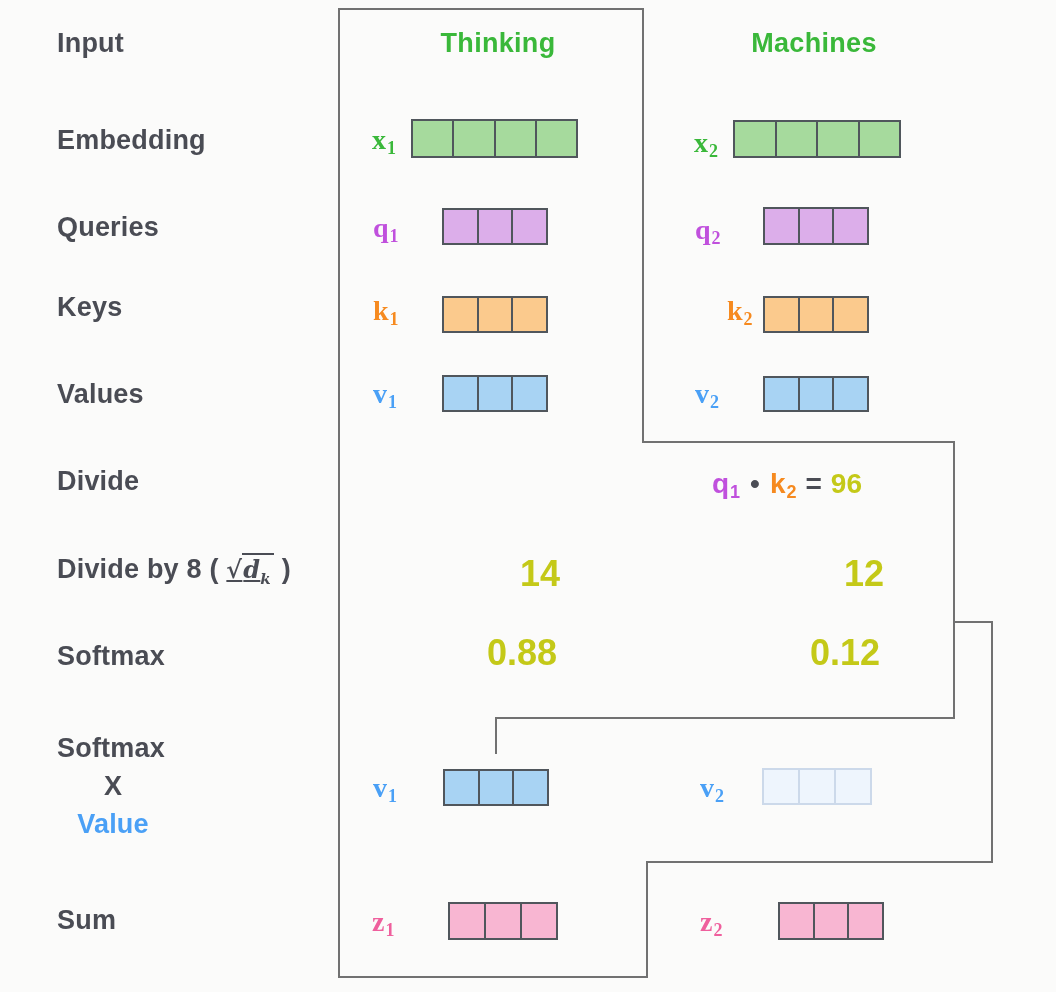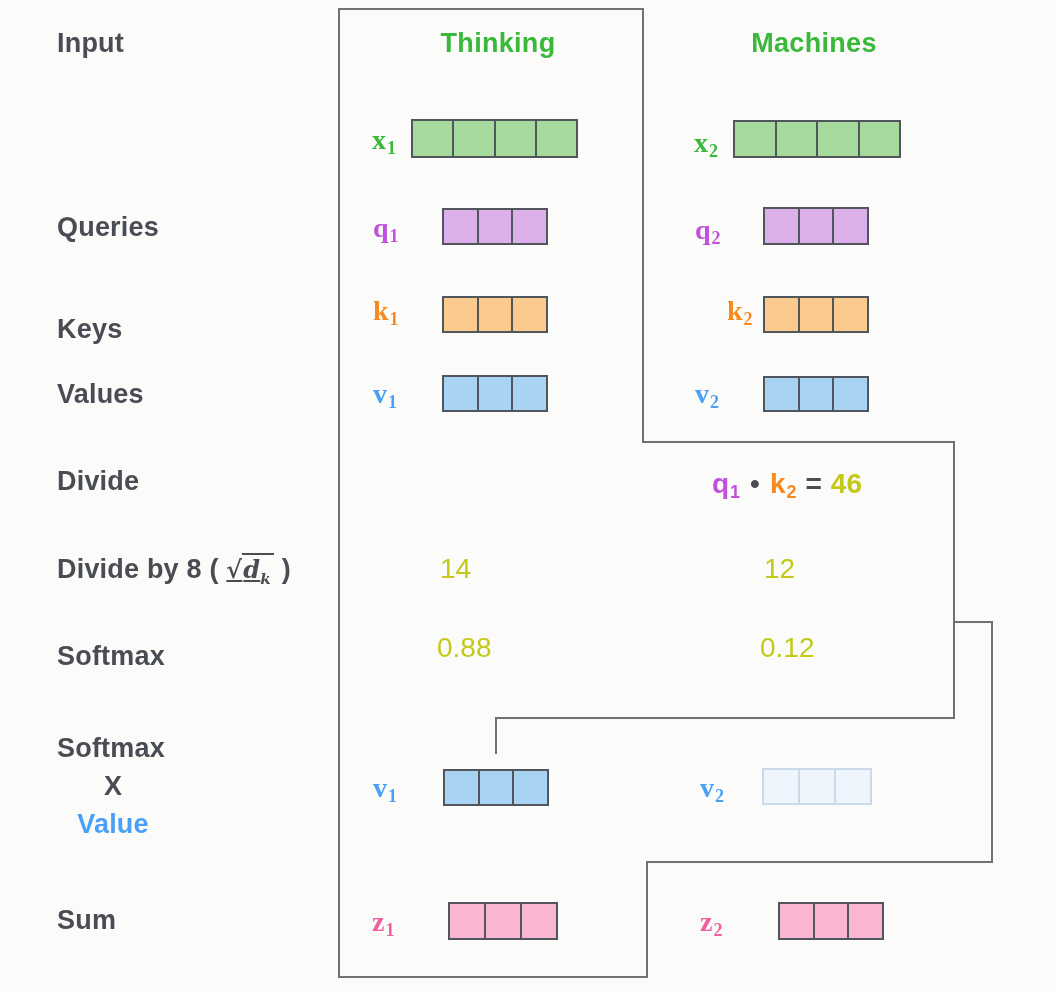--- a/index.html
+++ b/index.html
@@ -42,21 +42,21 @@
   .vec-purple .cell{background:var(--purple-fill,#dcaeea);}
   .vec-orange .cell{background:var(--orange-fill,#fbca8d);}
   .vec-blue .cell{background:var(--blue-fill,#a8d3f3);}
   .vec-faded .cell{background:var(--blue-faded-fill,#eef5fd);border-color:var(--blue-faded-border,#ccd9ea);}
   .vec-pink .cell{background:var(--pink-fill,#f8b6d2);}
   
   .scoreline{position:absolute;font-size:28px;font-weight:bold;text-align:center;white-space:nowrap;}
   .scoreline .dot{color:var(--dark,#4a4c54);margin:0 10px;}
   .scoreline .eq{color:var(--dark,#4a4c54);margin:0 9px;}
   .scoreline sub{font-size:18px;font-weight:bold;vertical-align:-5px;margin-left:1px;}
-  .num{position:absolute;width:120px;text-align:left;font-size:28px;font-weight:normal;color:var(--yellow,#c4c918);}
+  .num{position:absolute;width:120px;text-align:right;font-size:36px;font-weight:bold;color:var(--yellow,#c4c918);}
   
   .seg{position:absolute;background:var(--line,#717171);}
 </style>
 </head>
 <body>
 
 <div id="canvas">
 
   <div class="seg" style="left:338px;top:8px;width:2px;height:970px"></div>
   <div class="seg" style="left:338px;top:8px;width:306px;height:2px"></div>
@@ -65,22 +65,23 @@
   <div class="seg" style="left:953px;top:441px;width:2px;height:278px"></div>
   <div class="seg" style="left:953px;top:621px;width:40px;height:2px"></div>
   <div class="seg" style="left:991px;top:621px;width:2px;height:242px"></div>
   <div class="seg" style="left:495px;top:717px;width:460px;height:2px"></div>
   <div class="seg" style="left:495px;top:717px;width:2px;height:37px"></div>
   <div class="seg" style="left:646px;top:861px;width:347px;height:2px"></div>
   <div class="seg" style="left:646px;top:861px;width:2px;height:117px"></div>
   <div class="seg" style="left:338px;top:976px;width:310px;height:2px"></div>
 
   <div class="rowlabel" style="top:28px">Input</div>
+  <div class="rowlabel" style="top:125px">Embedding</div>
   <div class="rowlabel" style="top:212px">Queries</div>
-  <div class="rowlabel" style="top:314px">Keys</div>
+  <div class="rowlabel" style="top:292px">Keys</div>
   <div class="rowlabel" style="top:379px">Values</div>
   <div class="rowlabel" style="top:466px">Divide</div>
   <div class="rowlabel" style="top:554px">
     <span>Divide by 8 (</span>
     <span class="sqrt"><span class="sign">√</span><span class="rad"><span>d</span><sub>k</sub></span></span>
     <span>)</span>
   </div>
   <div class="rowlabel" style="top:641px">Softmax</div>
   <div class="rowlabel sv-block" style="top:729px">
     <span class="l1">Softmax</span>
@@ -140,21 +141,21 @@
       <span class="cell"></span>
     </div>
   <div class="vlabel c-blue" style="left:695px;top:380px"><span>v</span><sub>2</sub></div>
   <div class="vec vec-blue" style="left:763px;top:376px;width:106px;height:36px">
       <span class="cell"></span>
       <span class="cell"></span>
       <span class="cell"></span>
     </div>
 
   <div class="scoreline" style="left:682px;top:468px;width:210px">
-    <span class="c-purple"><span>q</span><sub>1</sub></span><span class="dot">•</span><span class="c-orange"><span>k</span><sub>2</sub></span><span class="eq">=</span><span class="c-yellow">46</span>
+    <span class="c-purple"><span>q</span><sub>1</sub></span><span class="dot">•</span><span class="c-orange"><span>k</span><sub>2</sub></span><span class="eq">=</span><span class="c-yellow">96</span>
   </div>
 
   <div class="num" style="left:440px;top:553px">14</div>
   <div class="num" style="left:764px;top:553px">12</div>
 
   <div class="num" style="left:437px;top:632px">0.88</div>
   <div class="num" style="left:760px;top:632px">0.12</div>
 
   <div class="vlabel c-blue" style="left:373px;top:774px"><span>v</span><sub>1</sub></div>
   <div class="vec vec-blue" style="left:443px;top:769px;width:106px;height:37px">

